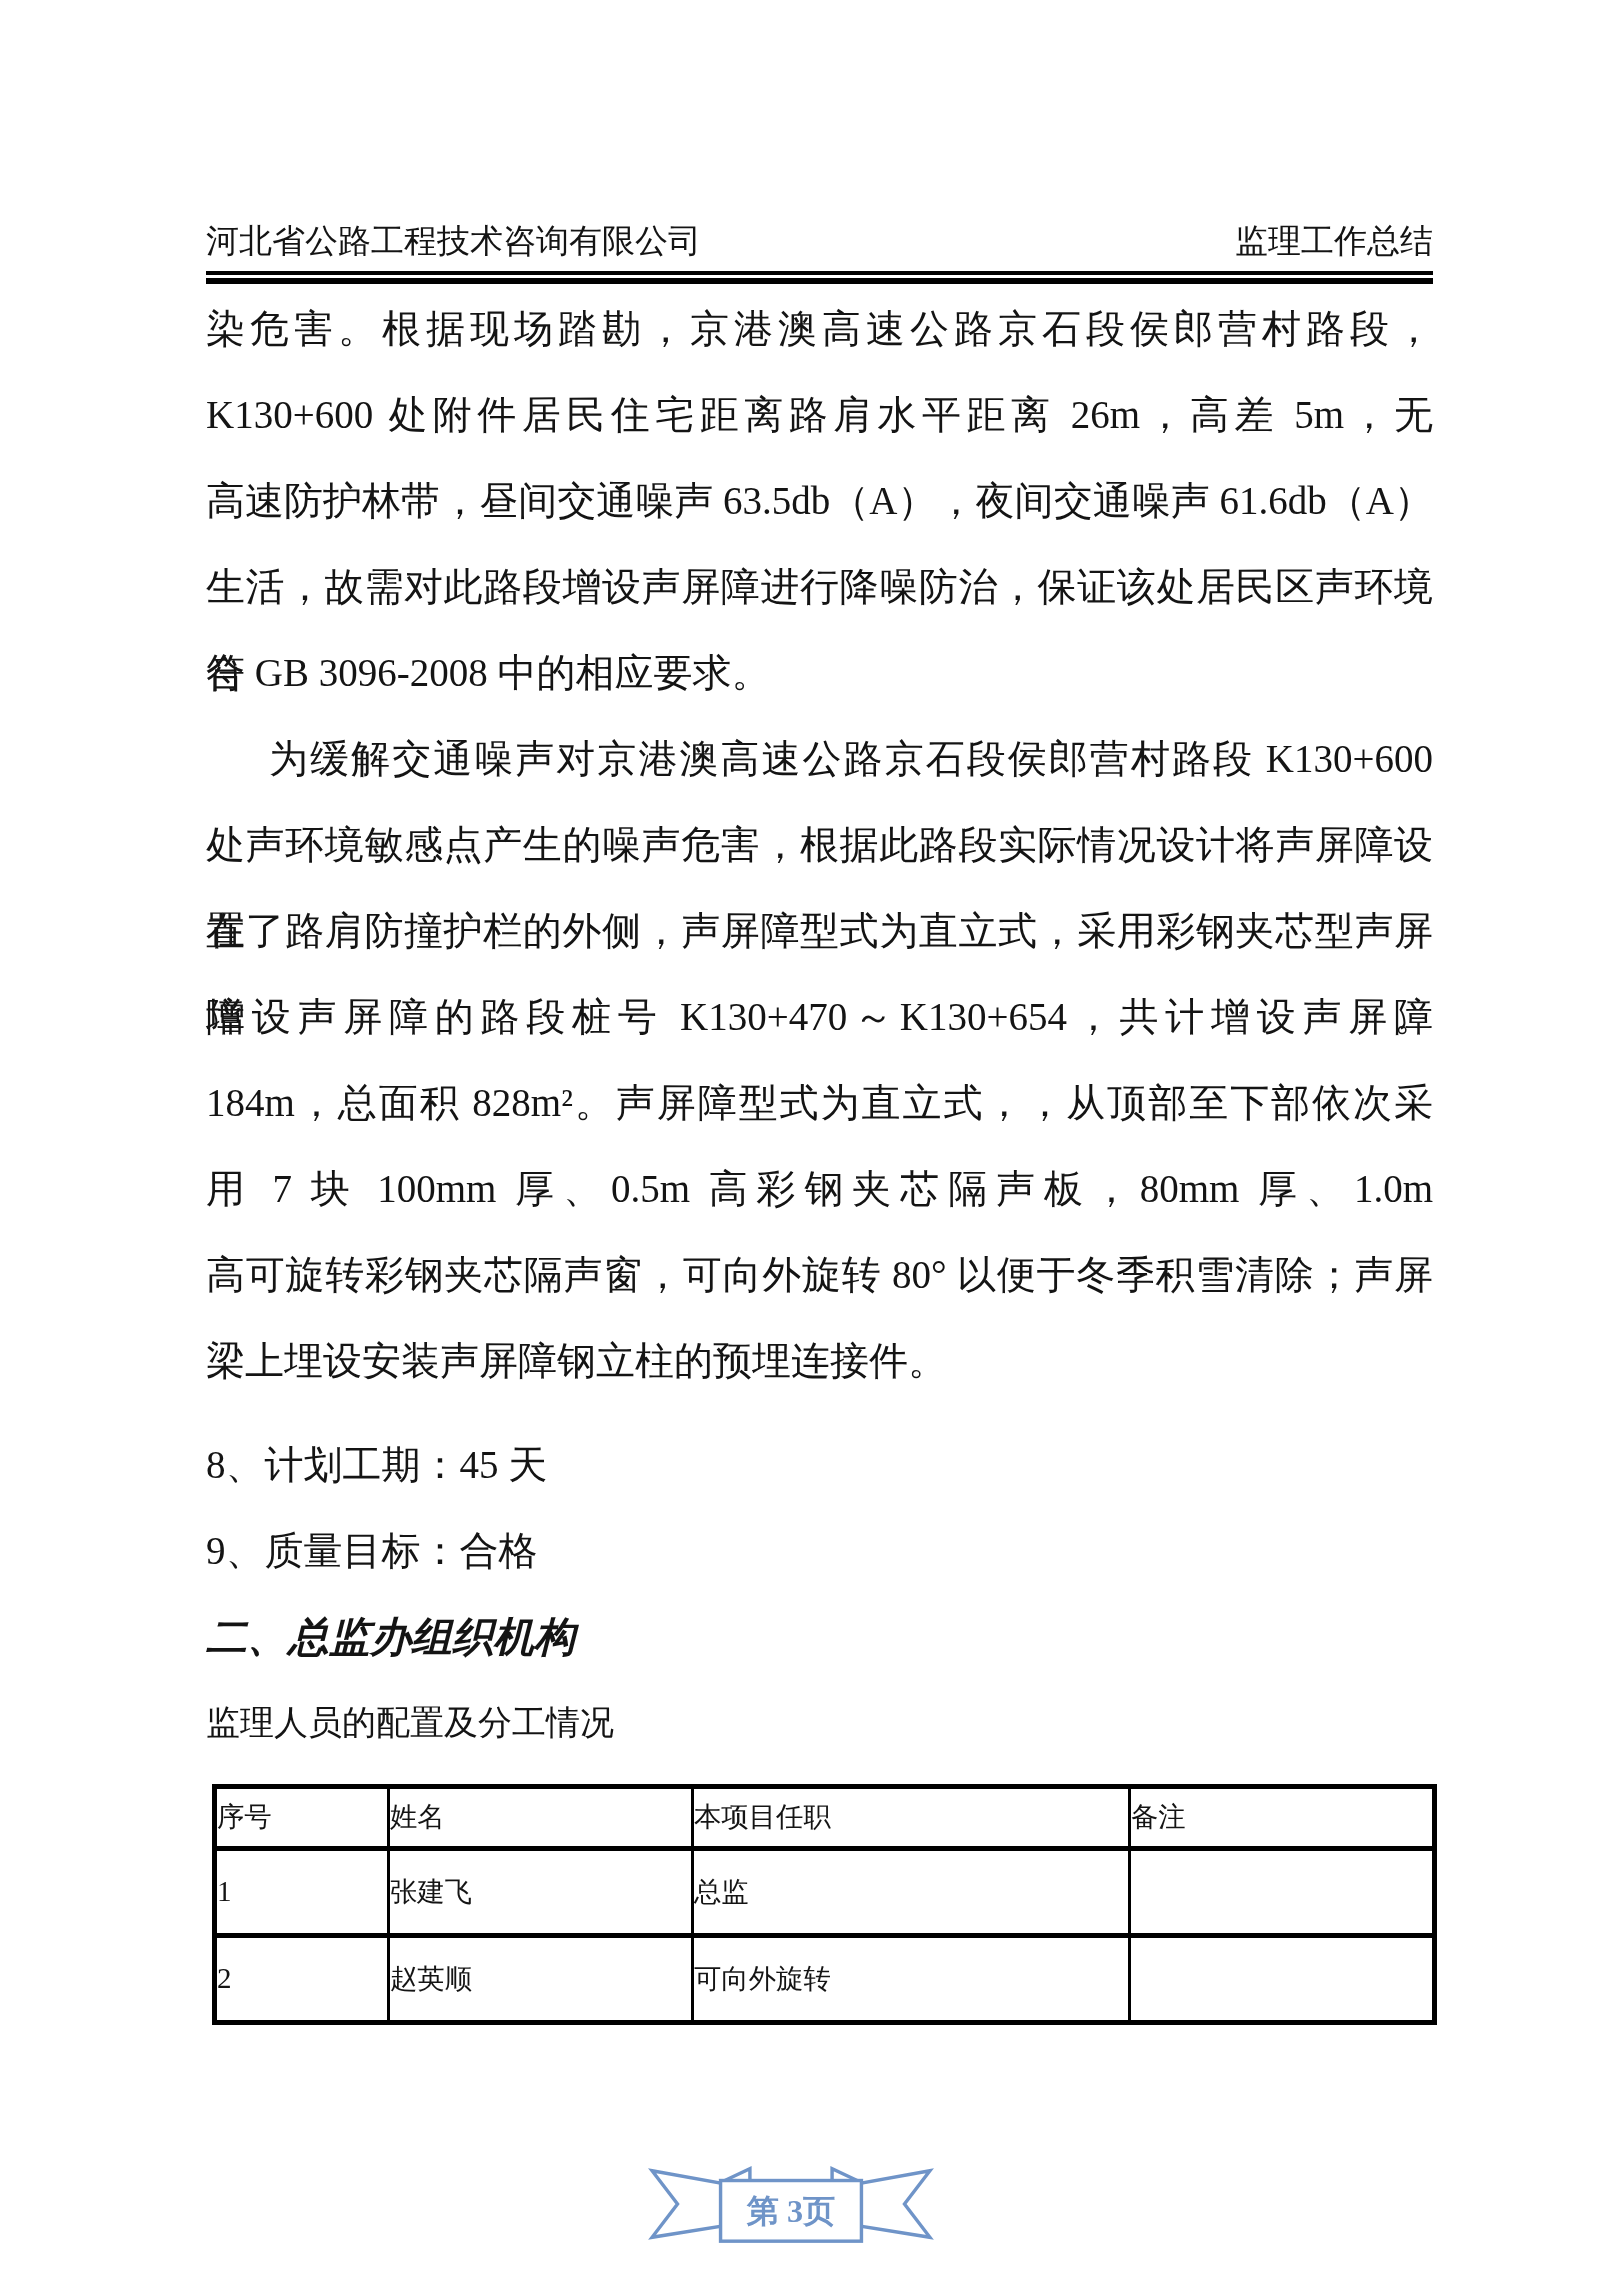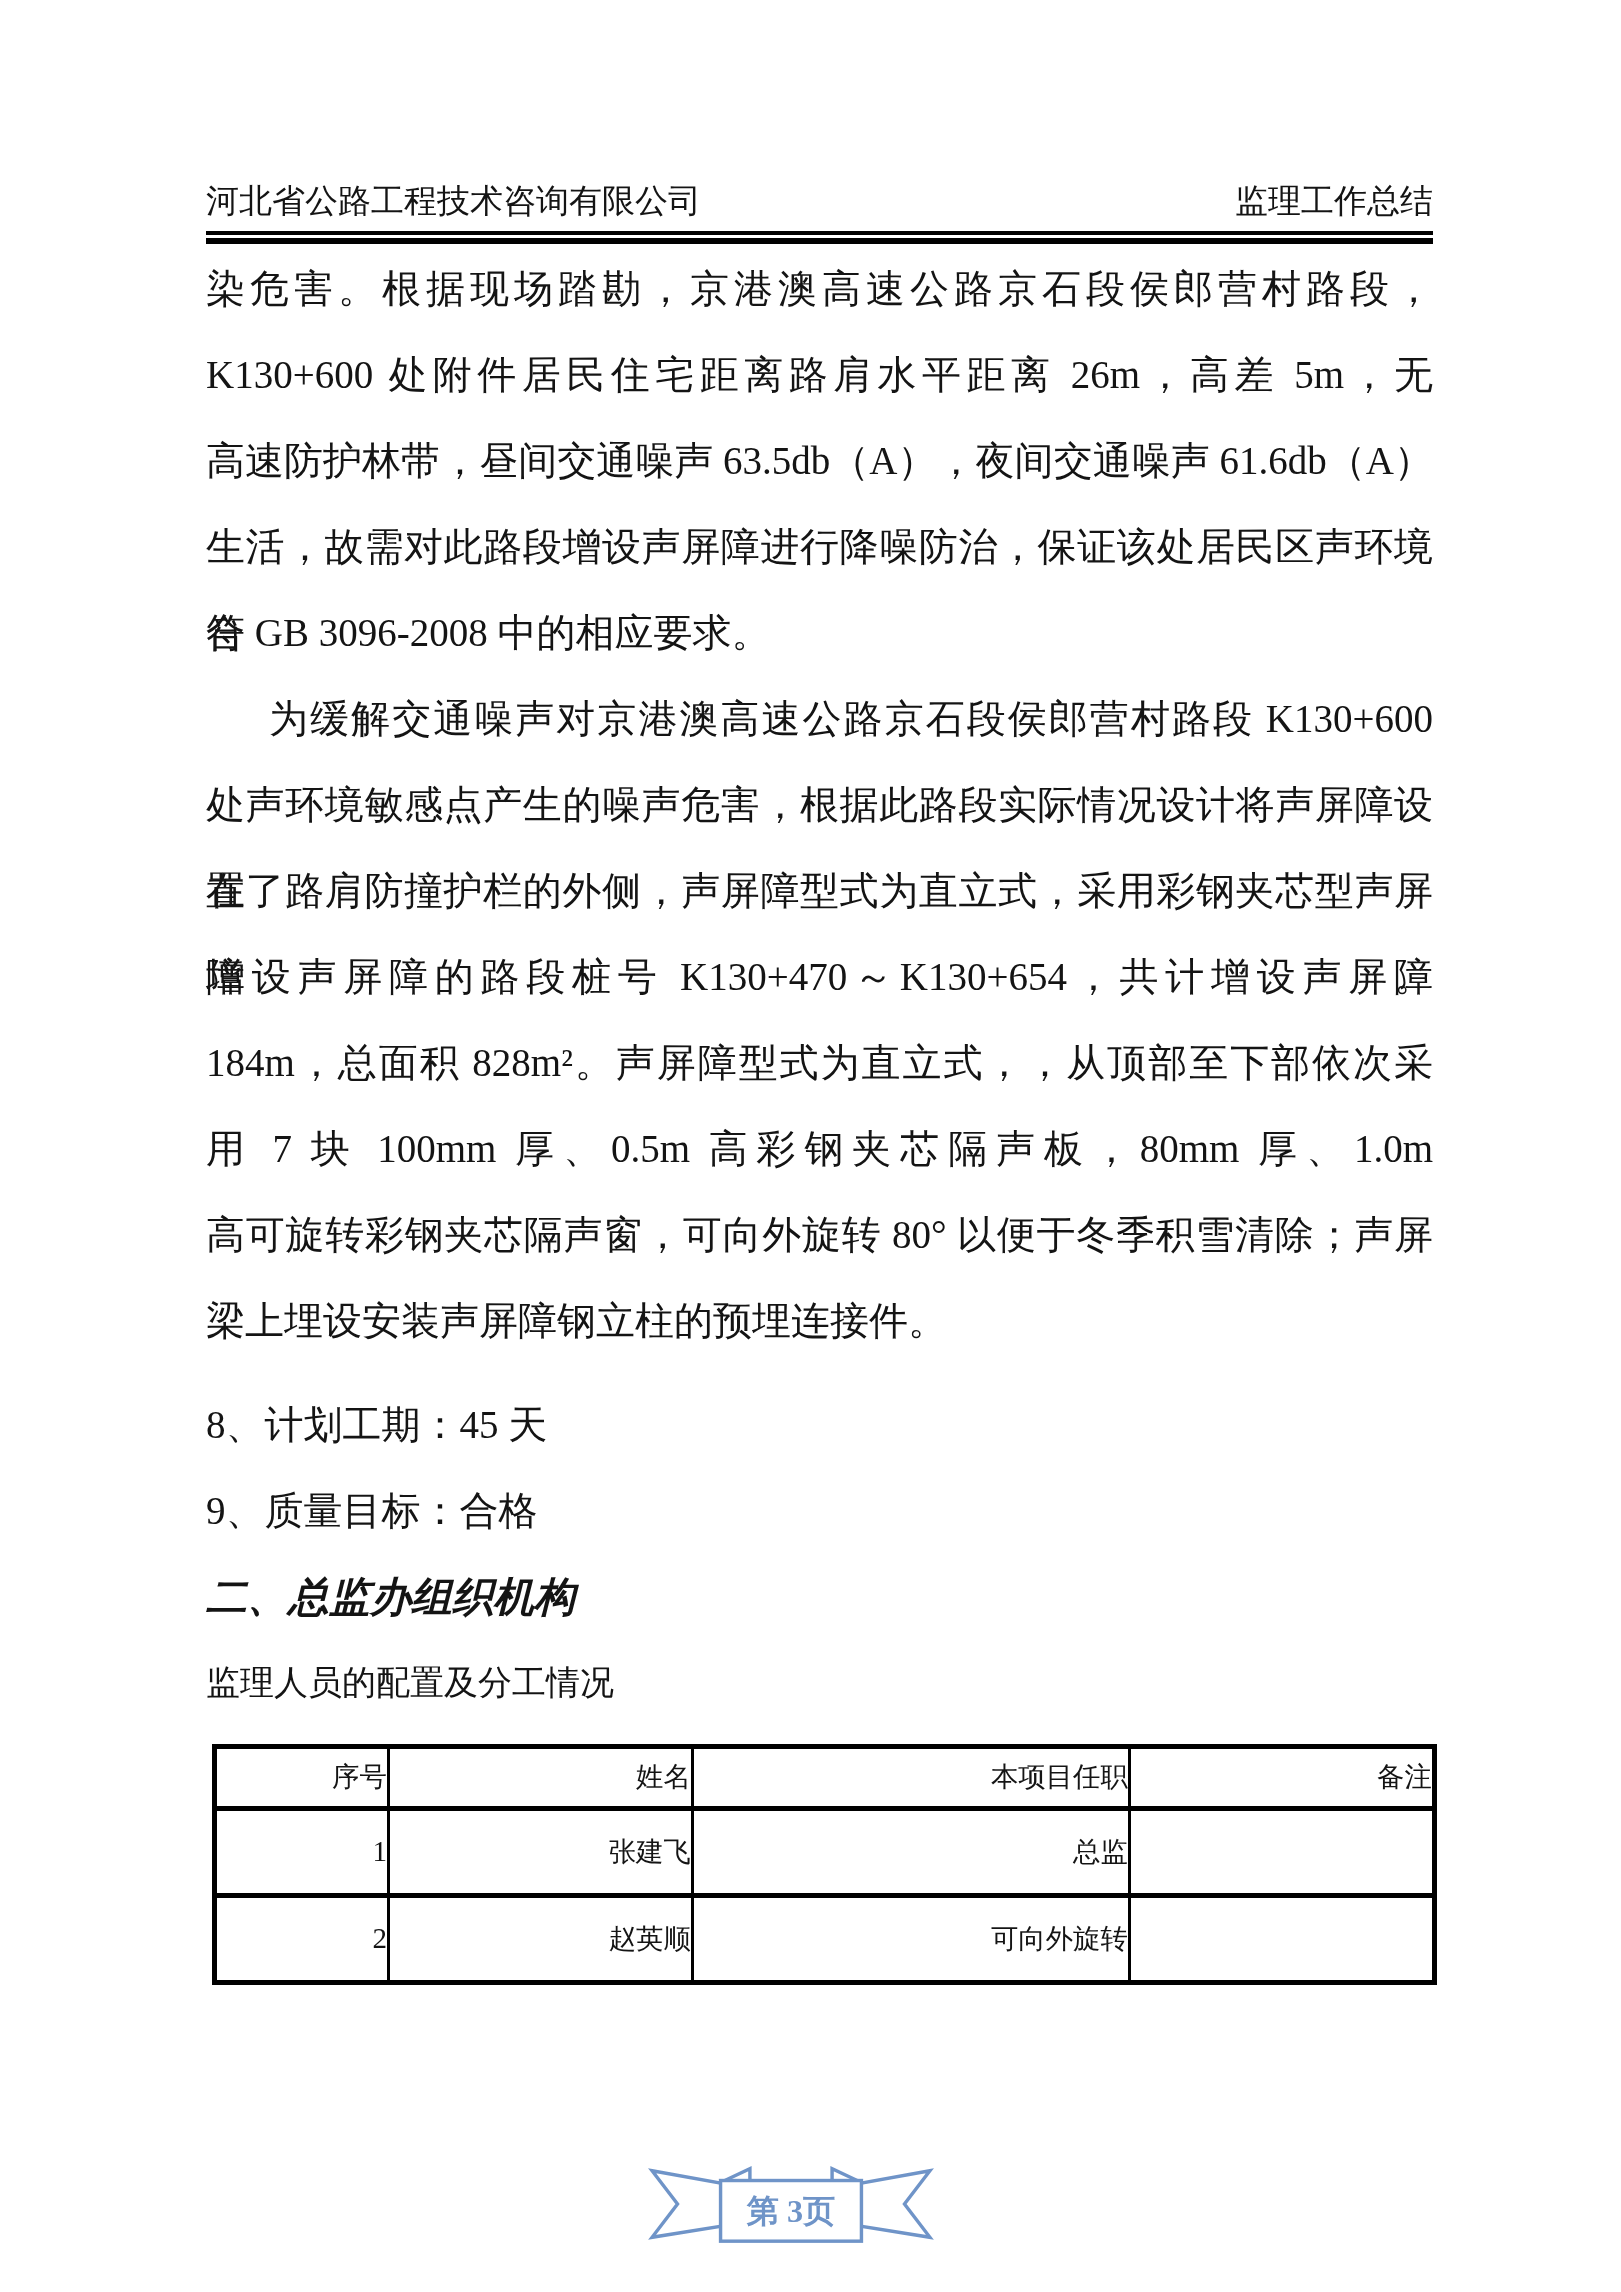--- a/index.html
+++ b/index.html
@@ -8,21 +8,21 @@
     width:1621px; height:2293px;
     background:#ffffff;
     font-family:"Liberation Serif","DejaVu Serif",serif;
     color:#141414;
     overflow:hidden;
   }
   .doc { position:absolute; left:206px; top:181px; width:1227px; }
 
   .header-row {
     display:flex; justify-content:space-between; align-items:flex-end;
-    font-size:33px; line-height:41px;
+    font-size:33px; line-height:41px;margin-top:40px;
   }
   .rule-thin  { margin-top:8.8px; height:3.9px; background:#000; }
   .rule-thick { margin-top:2.9px; height:6.9px; background:#000; }
 
   .body-lines { margin-top:2px; }
   .line { height:86px; line-height:86px; font-size:39px; }
   .line.j { text-align:justify; text-align-last:justify; }
   .line.indent { padding-left:63px; }
   .item-first { margin-top:17.6px; }
 
@@ -35,21 +35,21 @@
   table.staff {
     margin:17.6px 0 0 5.9px;
     border-collapse:collapse;
     width:1220px;
     table-layout:fixed;
     border:5.9px solid #000;
   }
   table.staff td {
     border:3.9px solid #000;
     border-top-width:5.9px; border-bottom-width:5.9px;
-    text-align:right; vertical-align:middle;
+    text-align:left; vertical-align:middle;
     font-size:27.4px; padding:0;font-family:Liberation Serif, serif;
   }
   table.staff .hdr td { height:57px; }
   table.staff .row td { height:82px; }
   table.staff .num { font-size:29px; }
 
   .ribbon-wrap { position:absolute; left:648px; top:2159px; width:286px; height:90px;font-weight:bold; }
   .ribbon-wrap svg { display:block; }
   .ribbon-label {
     font-family:"Liberation Serif","DejaVu Serif",serif;

